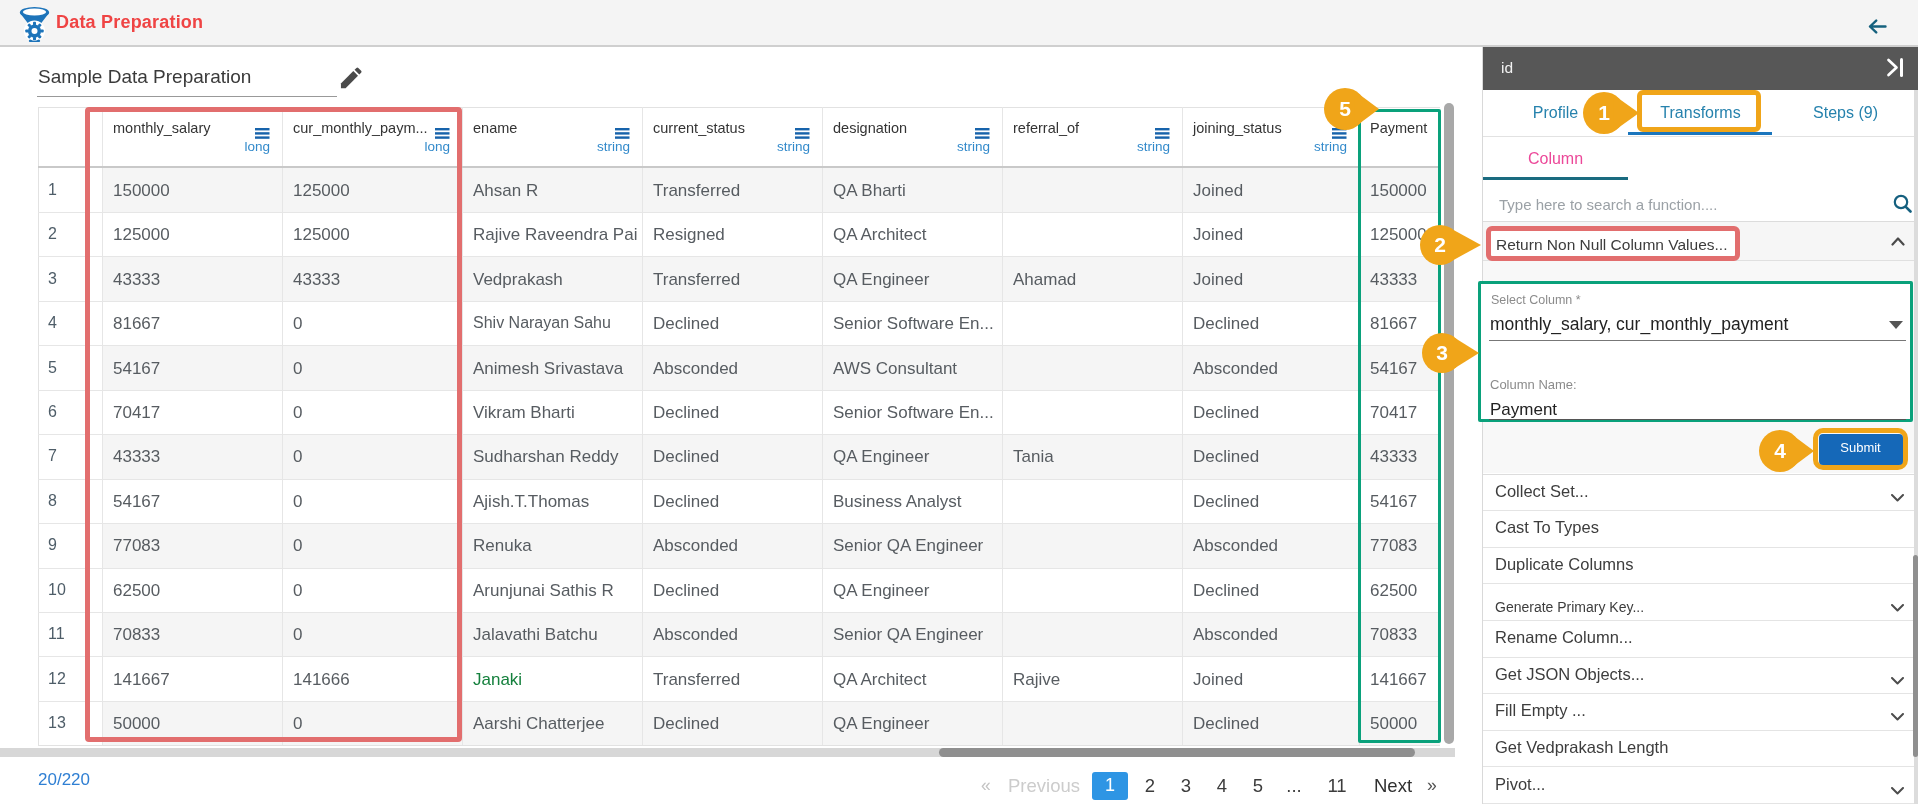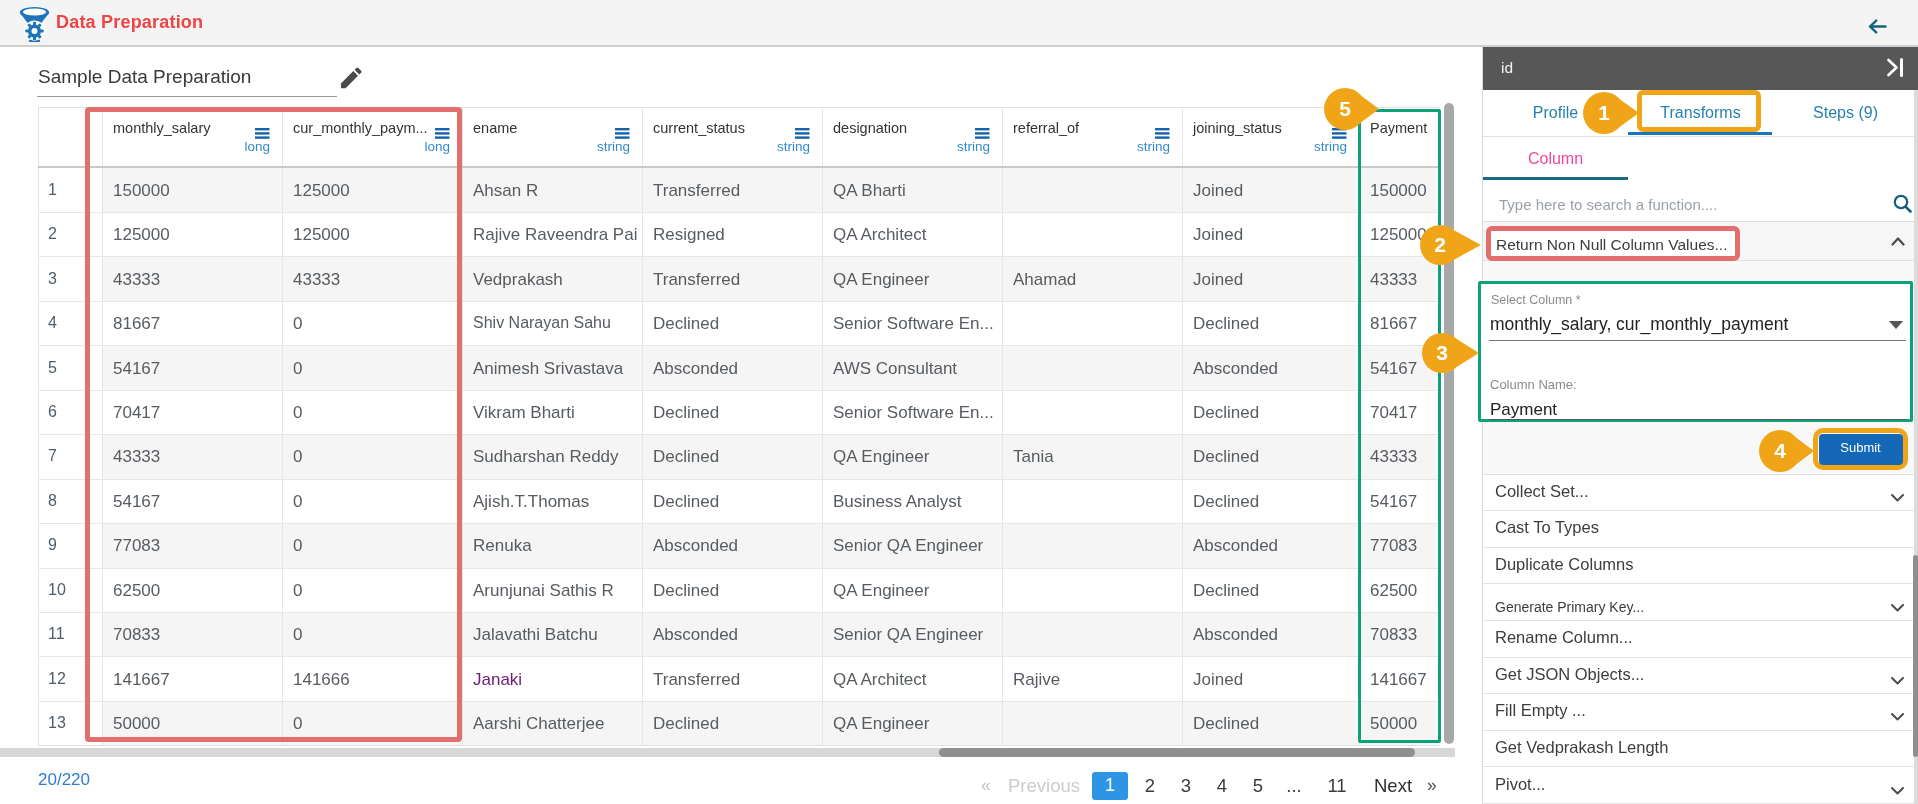--- a/index.html
+++ b/index.html
@@ -216,21 +216,21 @@
 <div class="a" style="left:113px;top:625.225px;font-size:17px;color:#575c61;white-space:nowrap;">70833</div>
 <div class="a" style="left:293px;top:625.225px;font-size:17px;color:#575c61;white-space:nowrap;">0</div>
 <div class="a" style="left:473px;top:625.225px;font-size:17px;color:#575c61;white-space:nowrap;">Jalavathi Batchu</div>
 <div class="a" style="left:653px;top:625.225px;font-size:17px;color:#575c61;white-space:nowrap;">Absconded</div>
 <div class="a" style="left:833px;top:625.225px;font-size:17px;color:#575c61;white-space:nowrap;">Senior QA Engineer</div>
 <div class="a" style="left:1193px;top:625.225px;font-size:17px;color:#575c61;white-space:nowrap;">Absconded</div>
 <div class="a" style="left:1370px;top:625.225px;font-size:17px;color:#575c61;white-space:nowrap;">70833</div>
 <div class="a" style="left:48px;top:669.6750000000001px;font-size:16px;color:#4e5d68;white-space:nowrap;">12</div>
 <div class="a" style="left:113px;top:669.6750000000001px;font-size:17px;color:#575c61;white-space:nowrap;">141667</div>
 <div class="a" style="left:293px;top:669.6750000000001px;font-size:17px;color:#575c61;white-space:nowrap;">141666</div>
-<div class="a" style="left:473px;top:669.6750000000001px;font-size:17px;color:#701a75;white-space:nowrap;">Janaki</div>
+<div class="a" style="left:473px;top:669.6750000000001px;font-size:17px;color:#15803d;white-space:nowrap;">Janaki</div>
 <div class="a" style="left:653px;top:669.6750000000001px;font-size:17px;color:#575c61;white-space:nowrap;">Transferred</div>
 <div class="a" style="left:833px;top:669.6750000000001px;font-size:17px;color:#575c61;white-space:nowrap;">QA Architect</div>
 <div class="a" style="left:1013px;top:669.6750000000001px;font-size:17px;color:#575c61;white-space:nowrap;">Rajive</div>
 <div class="a" style="left:1193px;top:669.6750000000001px;font-size:17px;color:#575c61;white-space:nowrap;">Joined</div>
 <div class="a" style="left:1370px;top:669.6750000000001px;font-size:17px;color:#575c61;white-space:nowrap;">141667</div>
 <div class="a" style="left:48px;top:714.1250000000001px;font-size:16px;color:#4e5d68;white-space:nowrap;">13</div>
 <div class="a" style="left:113px;top:714.1250000000001px;font-size:17px;color:#575c61;white-space:nowrap;">50000</div>
 <div class="a" style="left:293px;top:714.1250000000001px;font-size:17px;color:#575c61;white-space:nowrap;">0</div>
 <div class="a" style="left:473px;top:714.1250000000001px;font-size:17px;color:#575c61;white-space:nowrap;">Aarshi Chatterjee</div>
 <div class="a" style="left:653px;top:714.1250000000001px;font-size:17px;color:#575c61;white-space:nowrap;">Declined</div>

